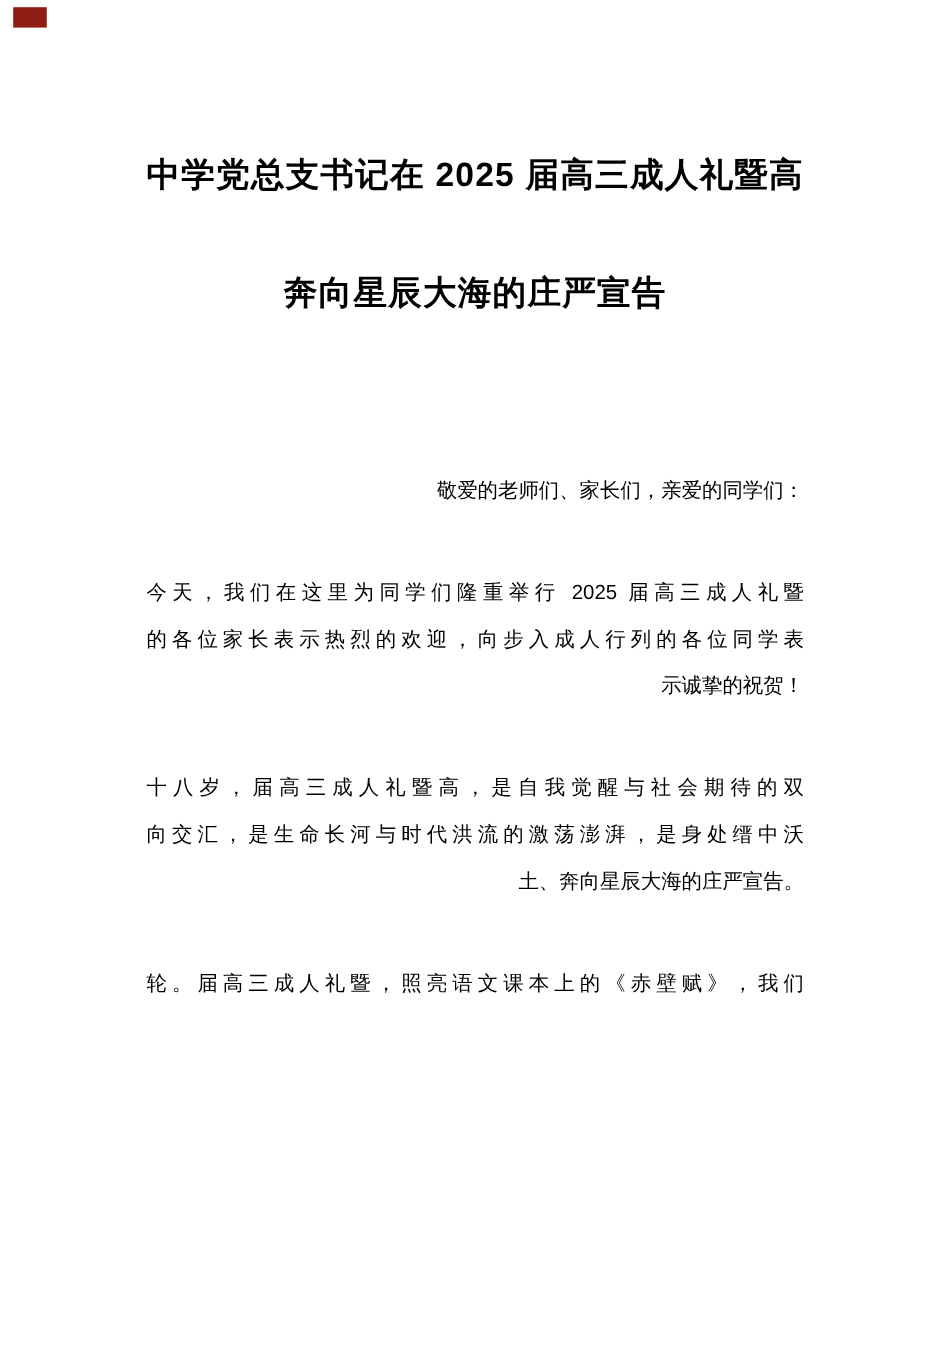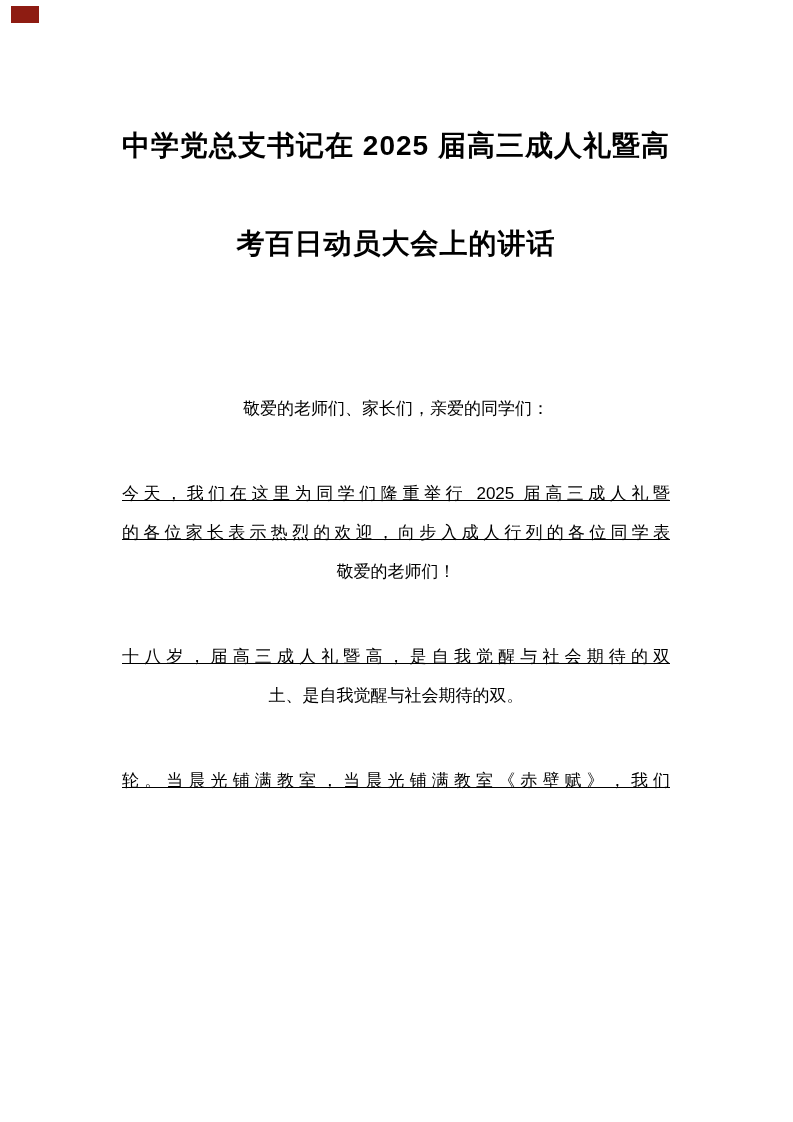--- a/index.html
+++ b/index.html
@@ -38,51 +38,51 @@
     display: block;
   }
   .paragraphs p.para {
     margin: 0 0 46px 0;
     font-size: 17px;
     font-weight: 400;
     line-height: 39px;
   }
   .para .line {
     display: block;
-    text-align: center;
+    text-align: right;
   }
   .para .line.fill {
     text-align: justify;
     text-align-last: justify;
-    text-decoration: underline;
   }
 </style>
 </head>
 <body>
 
 <div class="page" style="background: rgb(255, 255, 255); color: rgb(0, 0, 0);">
 
   <div class="corner-mark" style="background: rgb(142, 28, 18);"></div>
 
   <h1 class="doc-title">
     <span class="title-line">中学党总支书记在 2025 届高三成人礼暨高</span>
-    <span class="title-line">考百日动员大会上的讲话</span>
+    <span class="title-line">奔向星辰大海的庄严宣告</span>
   </h1>
 
   <div class="paragraphs">
       <p class="para">
         <span class="line">敬爱的老师们、家长们，亲爱的同学们：</span>
       </p>
       <p class="para">
         <span class="line fill">今天，我们在这里为同学们隆重举行 2025 届高三成人礼暨</span>
         <span class="line fill">的各位家长表示热烈的欢迎，向步入成人行列的各位同学表</span>
-        <span class="line">敬爱的老师们！</span>
+        <span class="line">示诚挚的祝贺！</span>
       </p>
       <p class="para">
         <span class="line fill">十八岁，届高三成人礼暨高，是自我觉醒与社会期待的双</span>
-        <span class="line">土、是自我觉醒与社会期待的双。</span>
+        <span class="line fill">向交汇，是生命长河与时代洪流的激荡澎湃，是身处缙中沃</span>
+        <span class="line">土、奔向星辰大海的庄严宣告。</span>
       </p>
       <p class="para">
-        <span class="line fill">轮。当晨光铺满教室，当晨光铺满教室《赤壁赋》，我们</span>
+        <span class="line fill">轮。届高三成人礼暨，照亮语文课本上的《赤壁赋》，我们</span>
       </p>
     </div>
 
 </div>
 
 </body></html>

